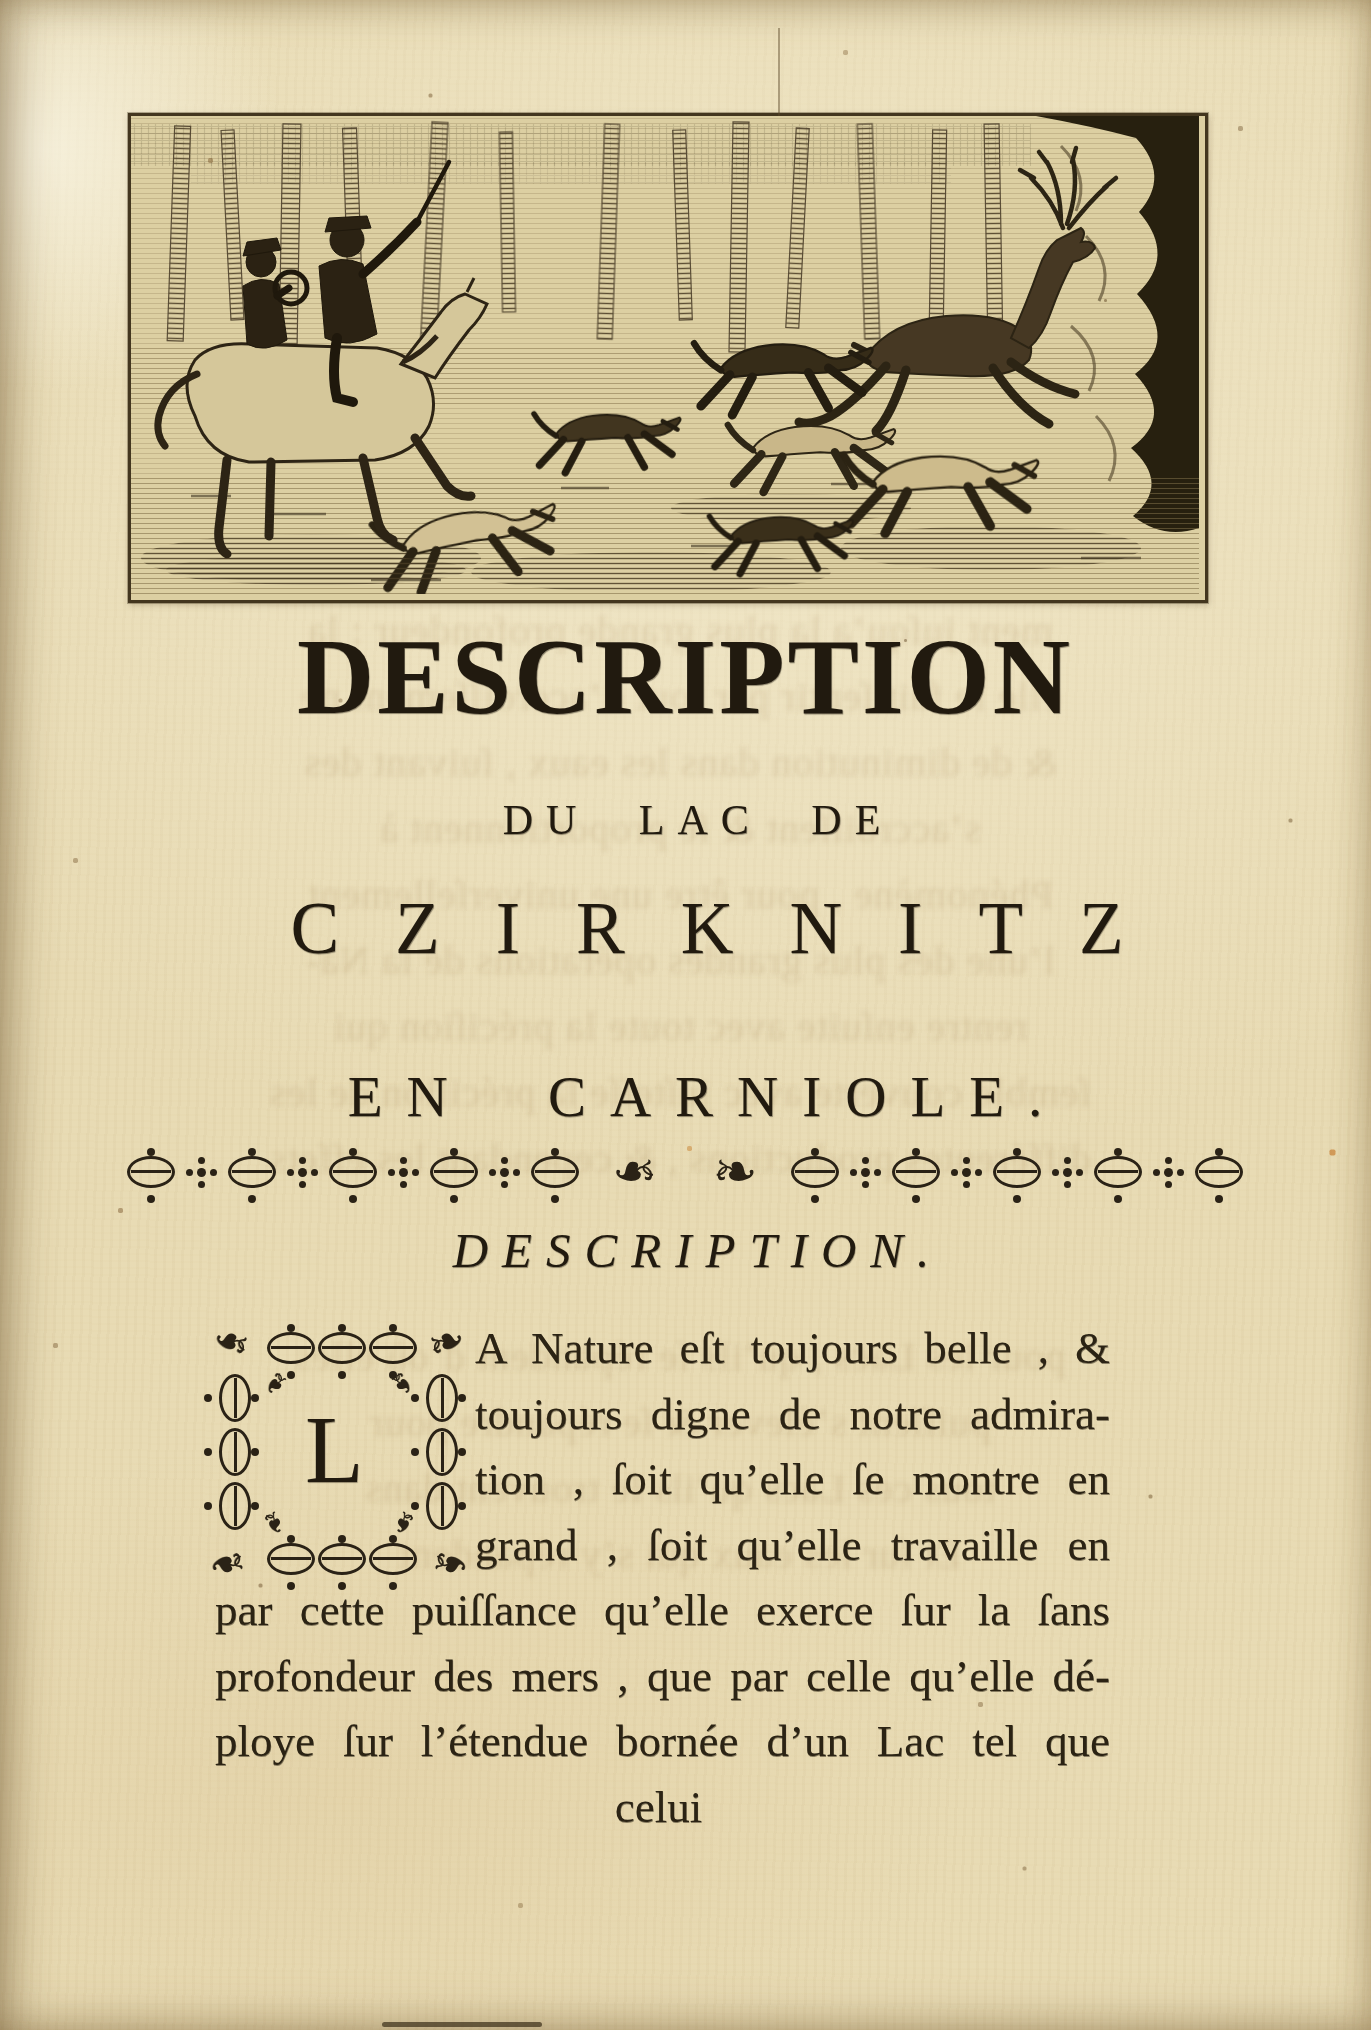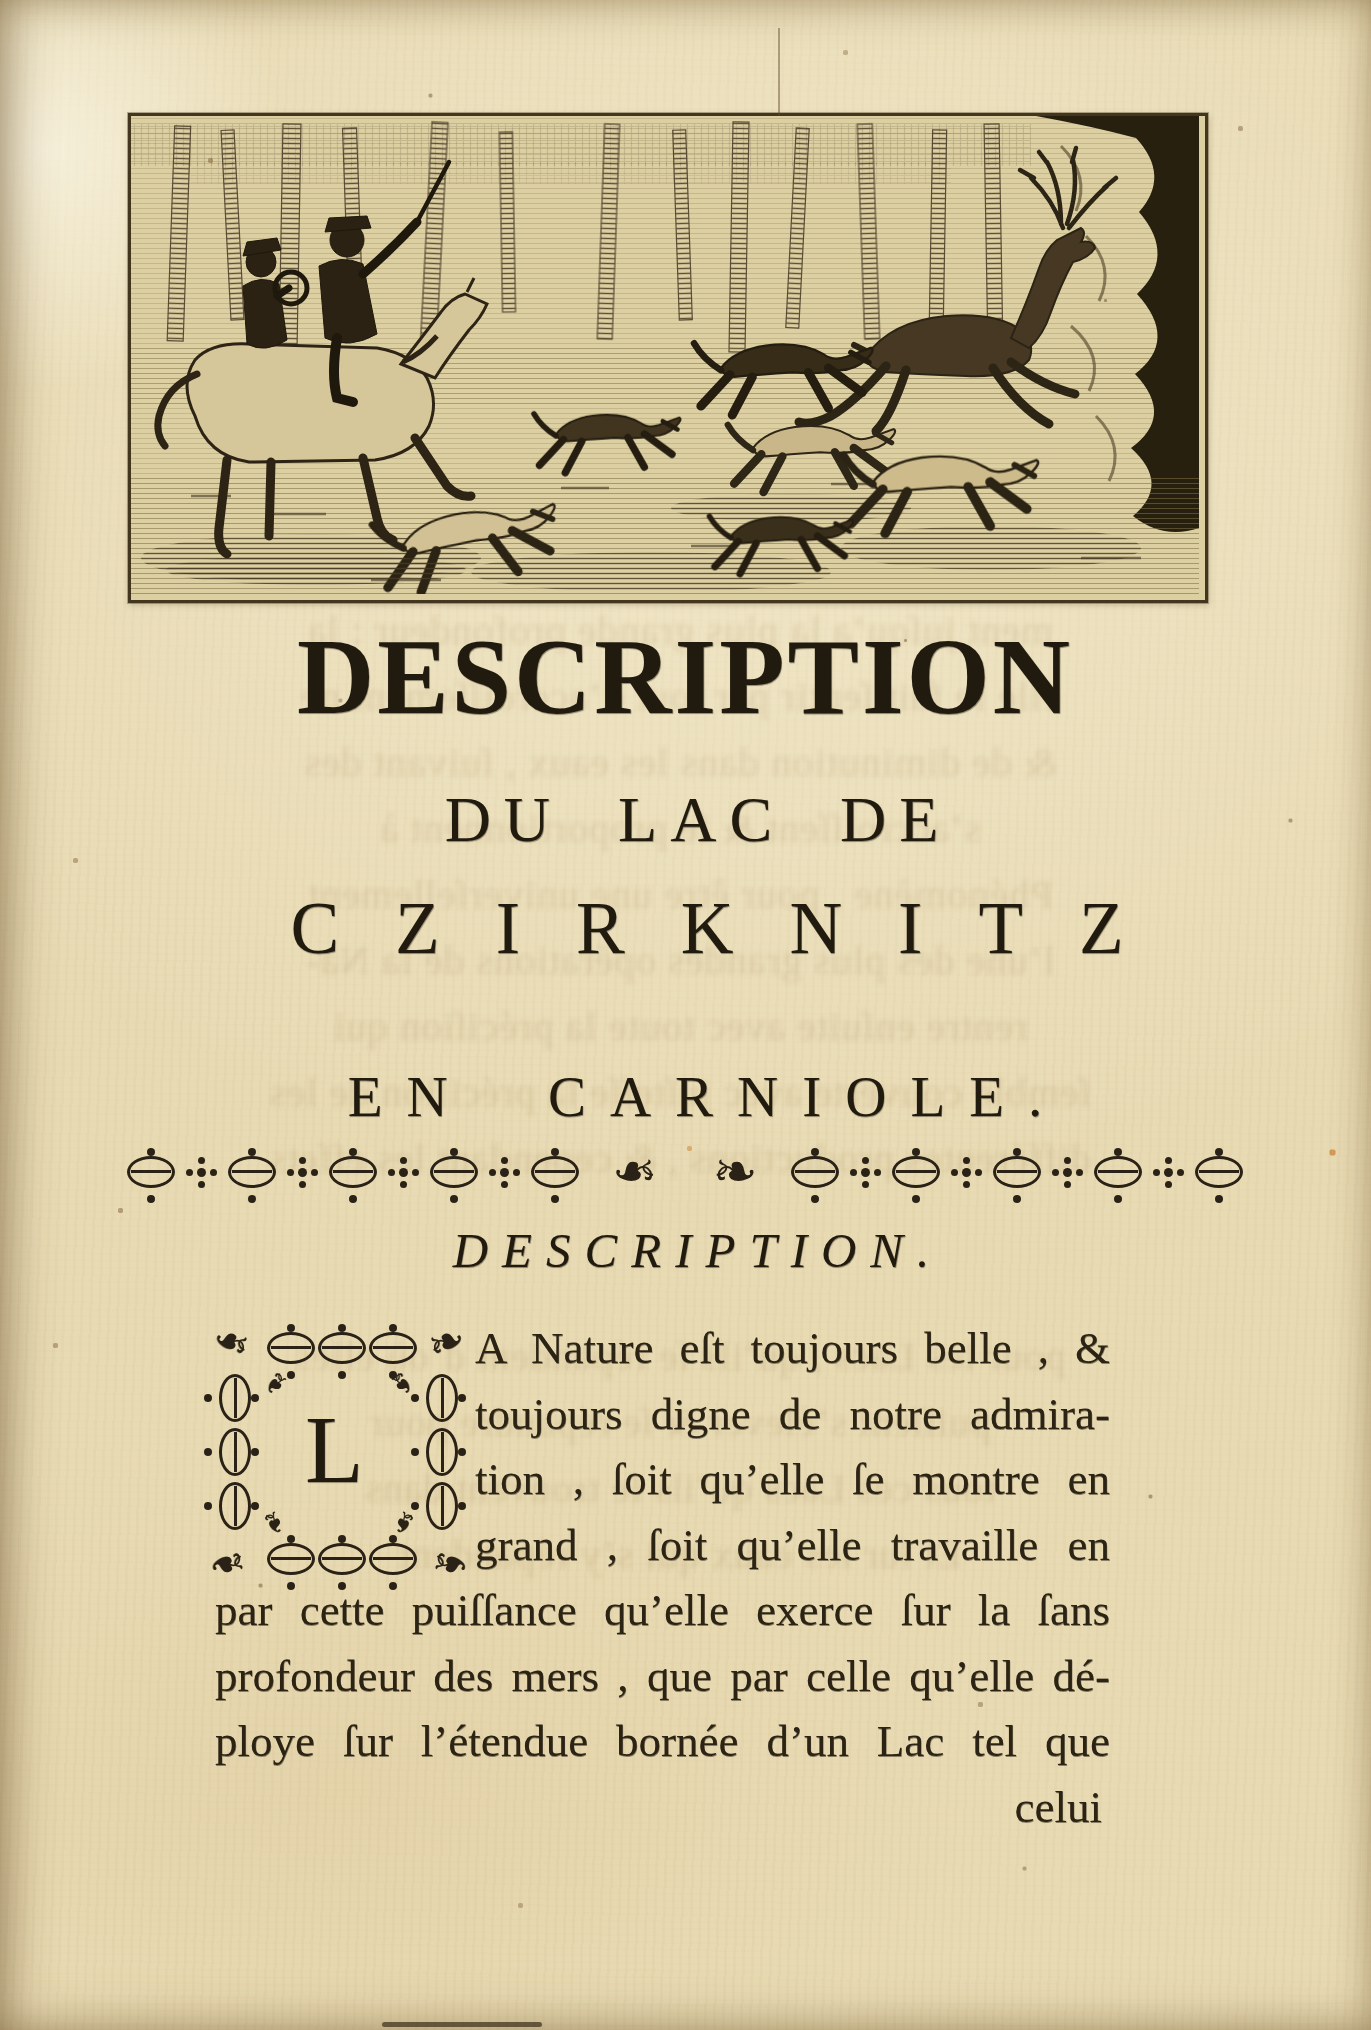--- a/index.html
+++ b/index.html
@@ -43,21 +43,21 @@
     position:absolute;left:128px;top:113px;width:1074px;height:484px;
     border:3px solid #43361f;background:var(--eng-bg);
     box-shadow:0 0 0 1px rgba(67,54,31,.35), 1px 2px 6px rgba(80,60,30,.25);
   }
   .engraving svg{display:block;}
   
   .t{position:absolute;left:160px;width:1050px;text-align:center;margin:0;
      font-weight:normal;color:var(--ink-head);
      text-shadow:.6px .8px .8px rgba(33,26,15,.45);}
   .t1{top:622px;font-size:107px;line-height:110px;letter-spacing:3px;font-weight:bold;}
-  .t2{top:788px;font-size:64px;line-height:64px;letter-spacing:13px;word-spacing:26px;padding-left:13px;}
+  .t2{top:788px;font-size:42px;line-height:64px;letter-spacing:13px;word-spacing:26px;padding-left:13px;}
   .t3{top:890px;font-size:73px;line-height:78px;letter-spacing:56px;padding-left:50px;text-align:center;}
   .t4{top:1022px;font-size:57px;line-height:62px;letter-spacing:24px;word-spacing:38px;padding-left:22px;margin-top:44px;}
   .intro{top:1224px;font-size:49px;line-height:54px;font-style:italic;letter-spacing:14px;word-spacing:6px;padding-left:13px;}
   
   .hmed{position:relative;display:inline-block;width:42px;height:26px;
         border:3.5px solid var(--ink);border-radius:50%;flex:none;}
   .hmed::before{content:"";position:absolute;left:1px;right:1px;top:50%;height:3px;margin-top:-2px;background:var(--ink);}
   .hmed::after{content:"";position:absolute;left:50%;top:-11px;width:8px;height:8px;border-radius:50%;
                background:var(--ink);transform:translateX(-50%);box-shadow:0 47px 0 0 var(--ink);}
   .flor{position:relative;display:inline-block;width:9px;height:9px;border-radius:50%;
@@ -67,21 +67,21 @@
   .sprig{font-family:"DejaVu Sans",sans-serif;color:var(--ink);line-height:1;display:inline-block;}
   .orn-row{position:absolute;left:160px;top:1142px;width:1050px;height:60px;
            display:flex;align-items:center;justify-content:center;gap:11px;}
   .orn-row .csprig{font-size:54px;margin:0 22px;}
   .orn-row .m{transform:scaleX(-1);}
   
   .body-block{position:absolute;left:215px;top:1316px;width:895px;font-size:45px;
               color:#2b2314;text-shadow:.4px .6px .6px rgba(43,35,20,.5);}
   .line{height:65.5px;line-height:65.5px;text-align:justify;text-align-last:justify;white-space:nowrap;}
   .line.ind{margin-left:260px;}
-  .catchword-line{height:65.5px;line-height:65.5px;text-align:right;padding-right:8px;}
+  .catchword-line{height:65.5px;line-height:65.5px;text-align:center;padding-right:8px;}
   
   .initial-frame{position:absolute;left:2px;top:14px;width:244px;height:248px;}
   .initial-frame .hmed{position:absolute;}
   .initial-frame .vmed{transform:rotate(90deg);}
   .if-c{position:absolute;font-size:44px;}
   .c-tl{left:-4px;top:-10px;transform:scaleX(-1) rotate(-22deg);}
   .c-tr{right:-4px;top:-10px;transform:rotate(-22deg);}
   .c-bl{left:-8px;bottom:-8px;transform:scaleX(-1) scaleY(-1) rotate(-20deg);}
   .c-br{right:-8px;bottom:-8px;transform:scaleY(-1) rotate(-20deg);}
   .if-i{position:absolute;font-size:31px;}

